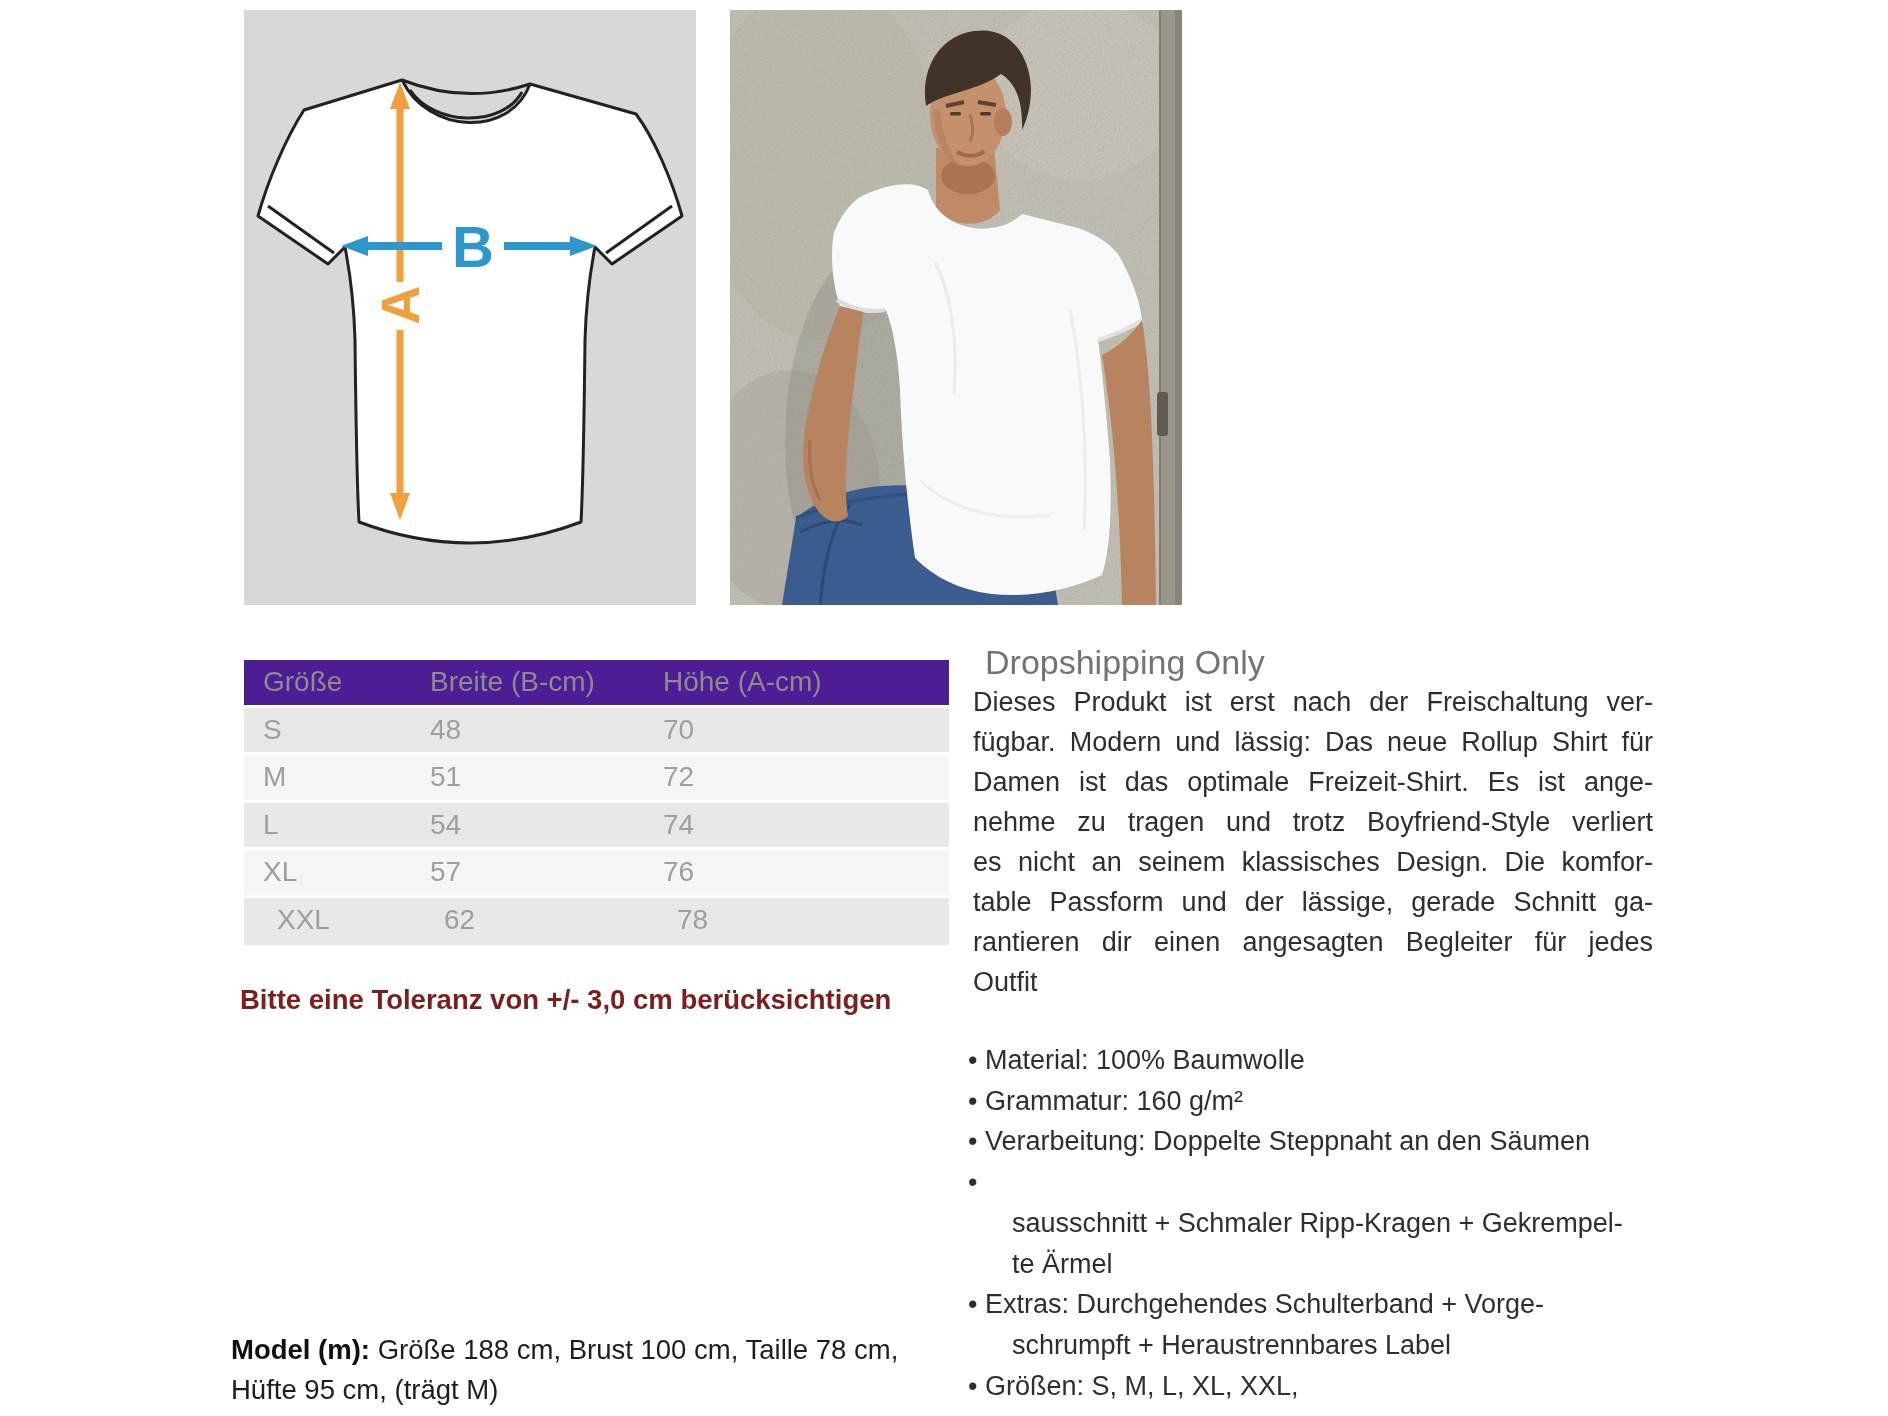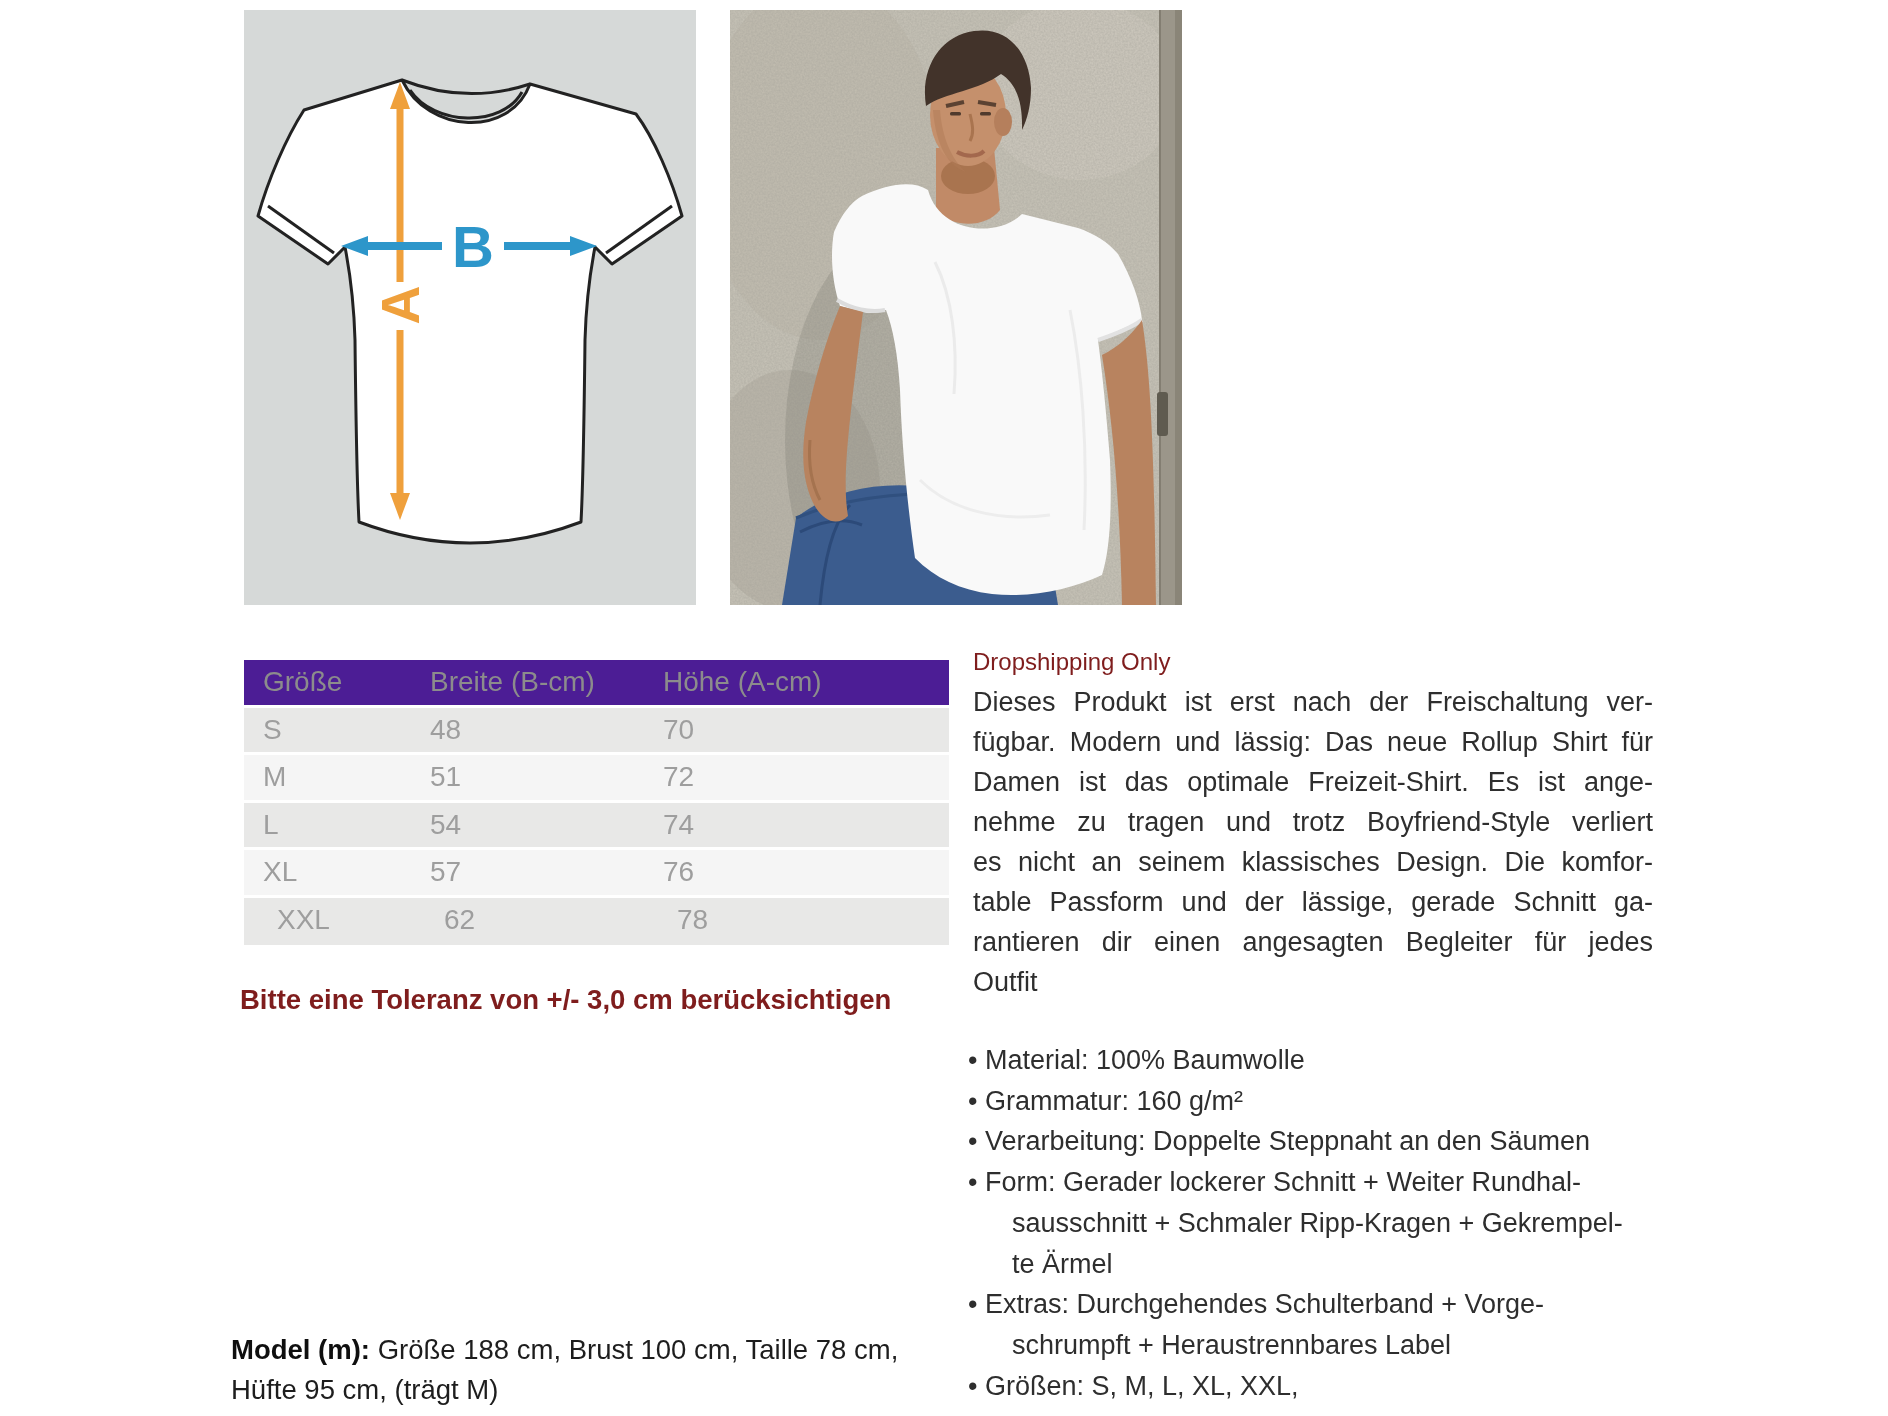--- a/index.html
+++ b/index.html
@@ -22,21 +22,21 @@
   .trow:last-child{border-bottom:none;padding-left:14px;}
 
   .tolerance{position:absolute;left:240px;top:984px;width:760px;font-size:27.5px;color:#7f1d1d;font-weight:bold;}
 
   .model-info{position:absolute;left:231px;top:1330px;width:740px;font-size:27.5px;
               line-height:40px;color:#1d1d1d;}
   .model-info .mlabel{font-weight:bold;color:#0f0f0f;}
 
   
   .desc{position:absolute;left:973px;top:642px;width:680px;}
-  .desc-title{font-size:24px;line-height:40px;color:#7f1d1d;}
+  .desc-title{font-size:34px;line-height:40px;color:#737373;margin-left:12px;}
   .jline{font-size:27px;line-height:40px;color:#2e2e2e;text-align:justify;text-align-last:justify;
          white-space:nowrap;}
   .jline.plain{text-align:left;text-align-last:left;}
   .features{margin-left:-5px;margin-top:38px;}
   .feat{display:flex;font-size:27px;line-height:40.7px;color:#2e2e2e;white-space:nowrap;}
   .feat .b{width:17px;flex:0 0 17px;color:#2e2e2e;}
   .feat.cont{padding-left:7px;gap:20px;}
 </style>
 </head>
 <body>
@@ -227,21 +227,20 @@
       <div class="feat">
           <span class="b">•</span>
           <span>Grammatur: 160 g/m²</span>
         </div>
       <div class="feat">
           <span class="b">•</span>
           <span>Verarbeitung: Doppelte Steppnaht an den Säumen</span>
         </div>
       <div class="feat">
           <span class="b">•</span>
-          <span>Form: Gerader lockerer Schnitt + Weiter Rundhal-</span>
         </div>
       <div class="feat cont">
           <span class="b"></span>
           <span>sausschnitt + Schmaler Ripp-Kragen + Gekrempel-</span>
         </div>
       <div class="feat cont">
           <span class="b"></span>
           <span>te Ärmel</span>
         </div>
       <div class="feat">

